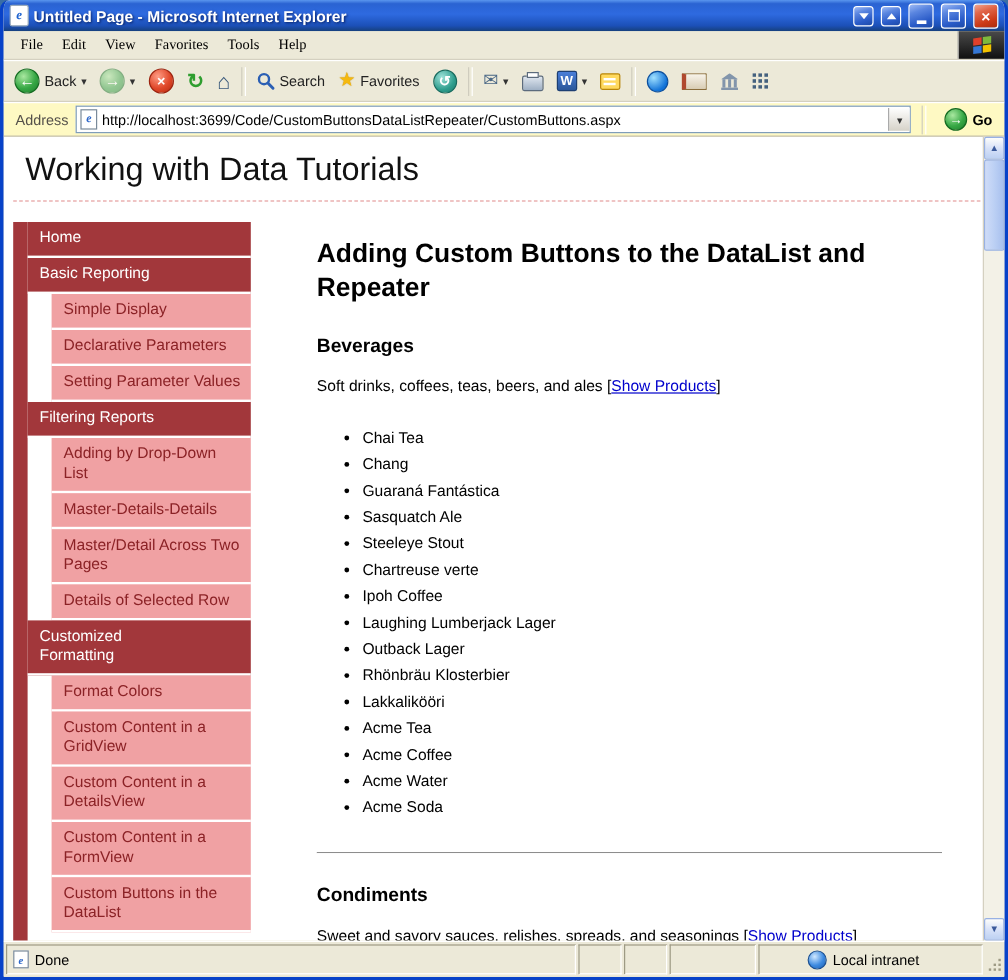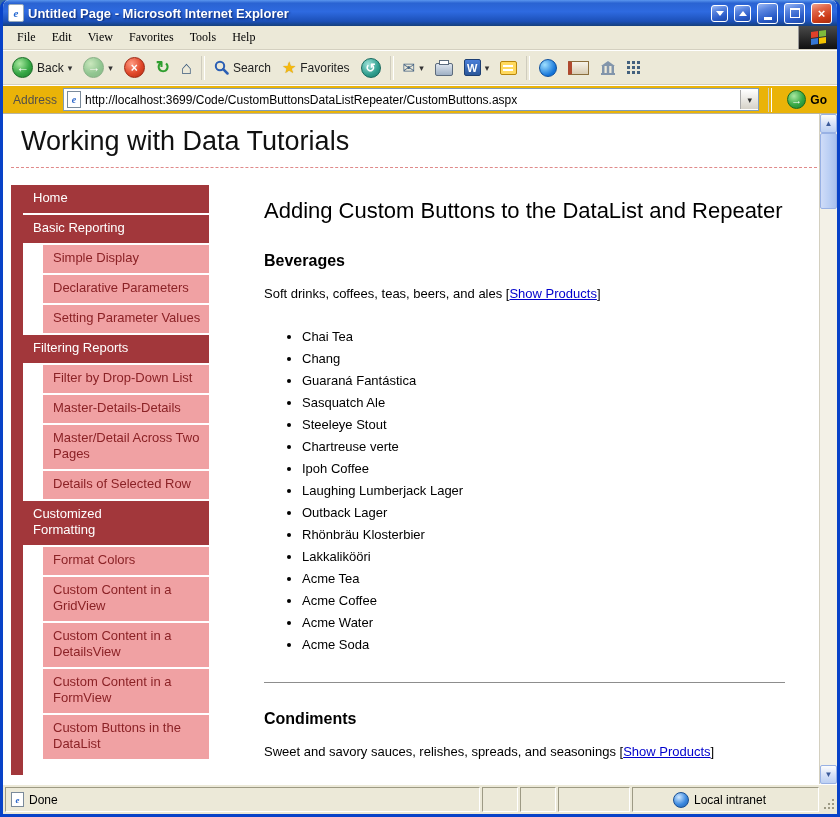--- a/index.html
+++ b/index.html
@@ -67,21 +67,21 @@
   .print-ic::before{content:"";position:absolute;left:3px;top:-4px;width:8px;height:3px;background:#fff;border:1px solid #5c6b7d;}
   .discuss-ic{width:15px;height:12px;background:#ffd95e;border:1px solid #b8860b;border-radius:2px;position:relative;}
   .discuss-ic::before{content:"";position:absolute;left:2px;top:3px;width:10px;height:2px;background:#fff;box-shadow:0 4px 0 #fff;}
   .msgr-ic{width:16px;height:16px;border-radius:50%;border:1px solid #0b4f9e;
     background:radial-gradient(circle at 30% 30%,#9fe0ff,#1273d8 70%);}
   .book-ic{width:16px;height:12px;background:linear-gradient(#f7f3ea,#d9cdb4);border:1px solid #8a6d3b;
     border-left:4px solid #b0492f;border-radius:1px;}
   .sep{width:2px;height:24px;margin:0 3px;border-left:1px solid #cfccbe;border-right:1px solid #fff;}
 
   
-  .addressbar{height:27px;flex:0 0 27px;display:flex;align-items:center;background:#eab308;
+  .addressbar{height:27px;flex:0 0 27px;display:flex;align-items:center;background:#fef9c3;
     border-top:1px solid #fff;border-bottom:1px solid #b8b4a2;padding:0 4px 0 10px;gap:6px;font-size:12px;justify-content:flex-end;}
   .addr-label{color:#54504a;}
   .addr-input{flex:1;height:21px;background:#fff;border:1px solid #7f9db9;display:flex;align-items:center;
     gap:4px;padding-left:3px;min-width:0;}
   .favicon{width:12px;height:15px;background:#fff;border:1px solid #7a8a9a;display:flex;align-items:center;
     justify-content:center;font:italic bold 10px "Liberation Serif",serif;color:#2c66c9;flex:0 0 auto;}
   .addr-url{flex:1;font-size:12px;color:#000;white-space:nowrap;overflow:hidden;}
   .addr-drop{width:17px;height:19px;background:linear-gradient(#fefefe,#d6d2c8);border-left:1px solid #aaa;
     display:flex;align-items:center;justify-content:center;font-size:9px;color:#333;cursor:pointer;}
   .go-btn{display:flex;align-items:center;gap:4px;padding:2px 6px;font-weight:bold;cursor:pointer;}
@@ -96,21 +96,21 @@
   .dashed-rule{border-top:1px dashed #e08a8a;height:0;margin-right:2px;}
   .layout{display:flex;margin-top:17px;}
   .nav{flex:0 0 198px;display:flex;align-items:stretch;}
   .stripe{width:12px;background:var(--nav-dark);}
   .menu{width:186px;font-size:13px;}
   .nav-item{padding:5px 8px 7px 10px;line-height:16px;border-bottom:2px solid #fff;cursor:pointer;}
   .nav-item.lvl0{background:var(--nav-dark);color:#fff;padding-right:64px;}
   .nav-item.lvl1{background:var(--nav-light);color:var(--nav-text);margin-left:20px;padding-right:8px;}
 
   .content{flex:1;padding:2px 34px 0 55px;min-width:0;}
-  .content h1{font-size:22px;font-weight:normal;margin:10px 0 22px;line-height:1.3;color:#000;max-width:535px;}
+  .content h1{font-size:22px;font-weight:bold;margin:10px 0 22px;line-height:1.3;color:#000;max-width:535px;}
   .content h2{font-size:16px;font-weight:bold;margin:26px 0 16px;color:#000;}
   .content p{font-size:13px;margin:16px 0;color:#000;}
   .content a{color:var(--link);text-decoration:underline;cursor:pointer;}
   .content ul{margin:28px 0 18px 20px;padding-left:18px;}
   .content li{font-size:13px;margin-bottom:7px;color:#000;}
   .section-rule{border:none;border-top:1px solid #8d8d8d;border-bottom:1px solid #fff;margin:30px 0 26px;}
 
   
   .vscroll{flex:0 0 17px;background:#f3f1e7;display:flex;flex-direction:column;border-left:1px solid #d4d0c0;}
   .sarrow{height:17px;flex:0 0 17px;background:linear-gradient(#fdfdfb,#d8e2f8 50%,#bcd0f2);
@@ -282,21 +282,21 @@
         <div class="layout">
           <div class="nav">
             <div class="stripe"></div>
             <div class="menu" id="nav-menu">
                 <div class="nav-item lvl0">Home</div>
                 <div class="nav-item lvl0">Basic Reporting</div>
                 <div class="nav-item lvl1">Simple Display</div>
                 <div class="nav-item lvl1">Declarative Parameters</div>
                 <div class="nav-item lvl1">Setting Parameter Values</div>
                 <div class="nav-item lvl0">Filtering Reports</div>
-                <div class="nav-item lvl1">Filter by Drop-Down List</div>
+                <div class="nav-item lvl1">Adding by Drop-Down List</div>
                 <div class="nav-item lvl1">Master-Details-Details</div>
                 <div class="nav-item lvl1">Master/Detail Across Two Pages</div>
                 <div class="nav-item lvl1">Details of Selected Row</div>
                 <div class="nav-item lvl0">Customized Formatting</div>
                 <div class="nav-item lvl1">Format Colors</div>
                 <div class="nav-item lvl1">Custom Content in a GridView</div>
                 <div class="nav-item lvl1">Custom Content in a DetailsView</div>
                 <div class="nav-item lvl1">Custom Content in a FormView</div>
                 <div class="nav-item lvl1">Custom Buttons in the DataList</div>
               </div>

